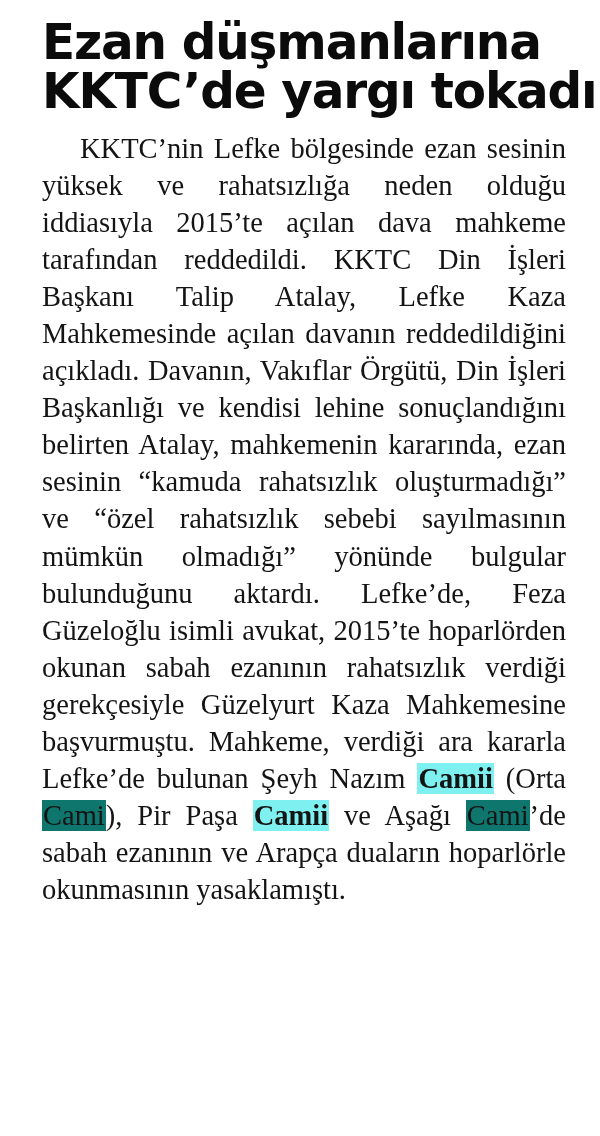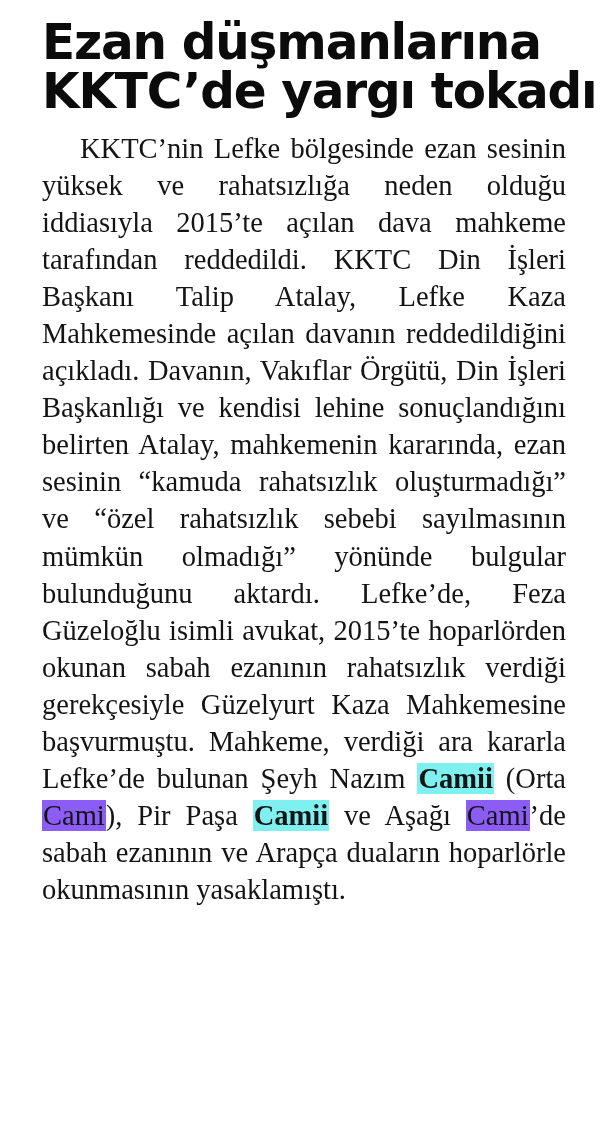--- a/index.html
+++ b/index.html
@@ -52,21 +52,21 @@
   }
   .article p.first {
     text-indent: 38px;
   }
   .hl-cyan {
     background: #7ff0f0;
     padding: 0 1px;
     font-weight: bold;
   }
   .hl-green {
-    background: #8b5cf6;
+    background: #0f766e;
     padding: 0 1px;
   }
 </style>
 </head>
 <body>
 
 <div class="page">
 
   <h1 class="headline">
     <span class="line">Ezan düşmanlarına</span>

